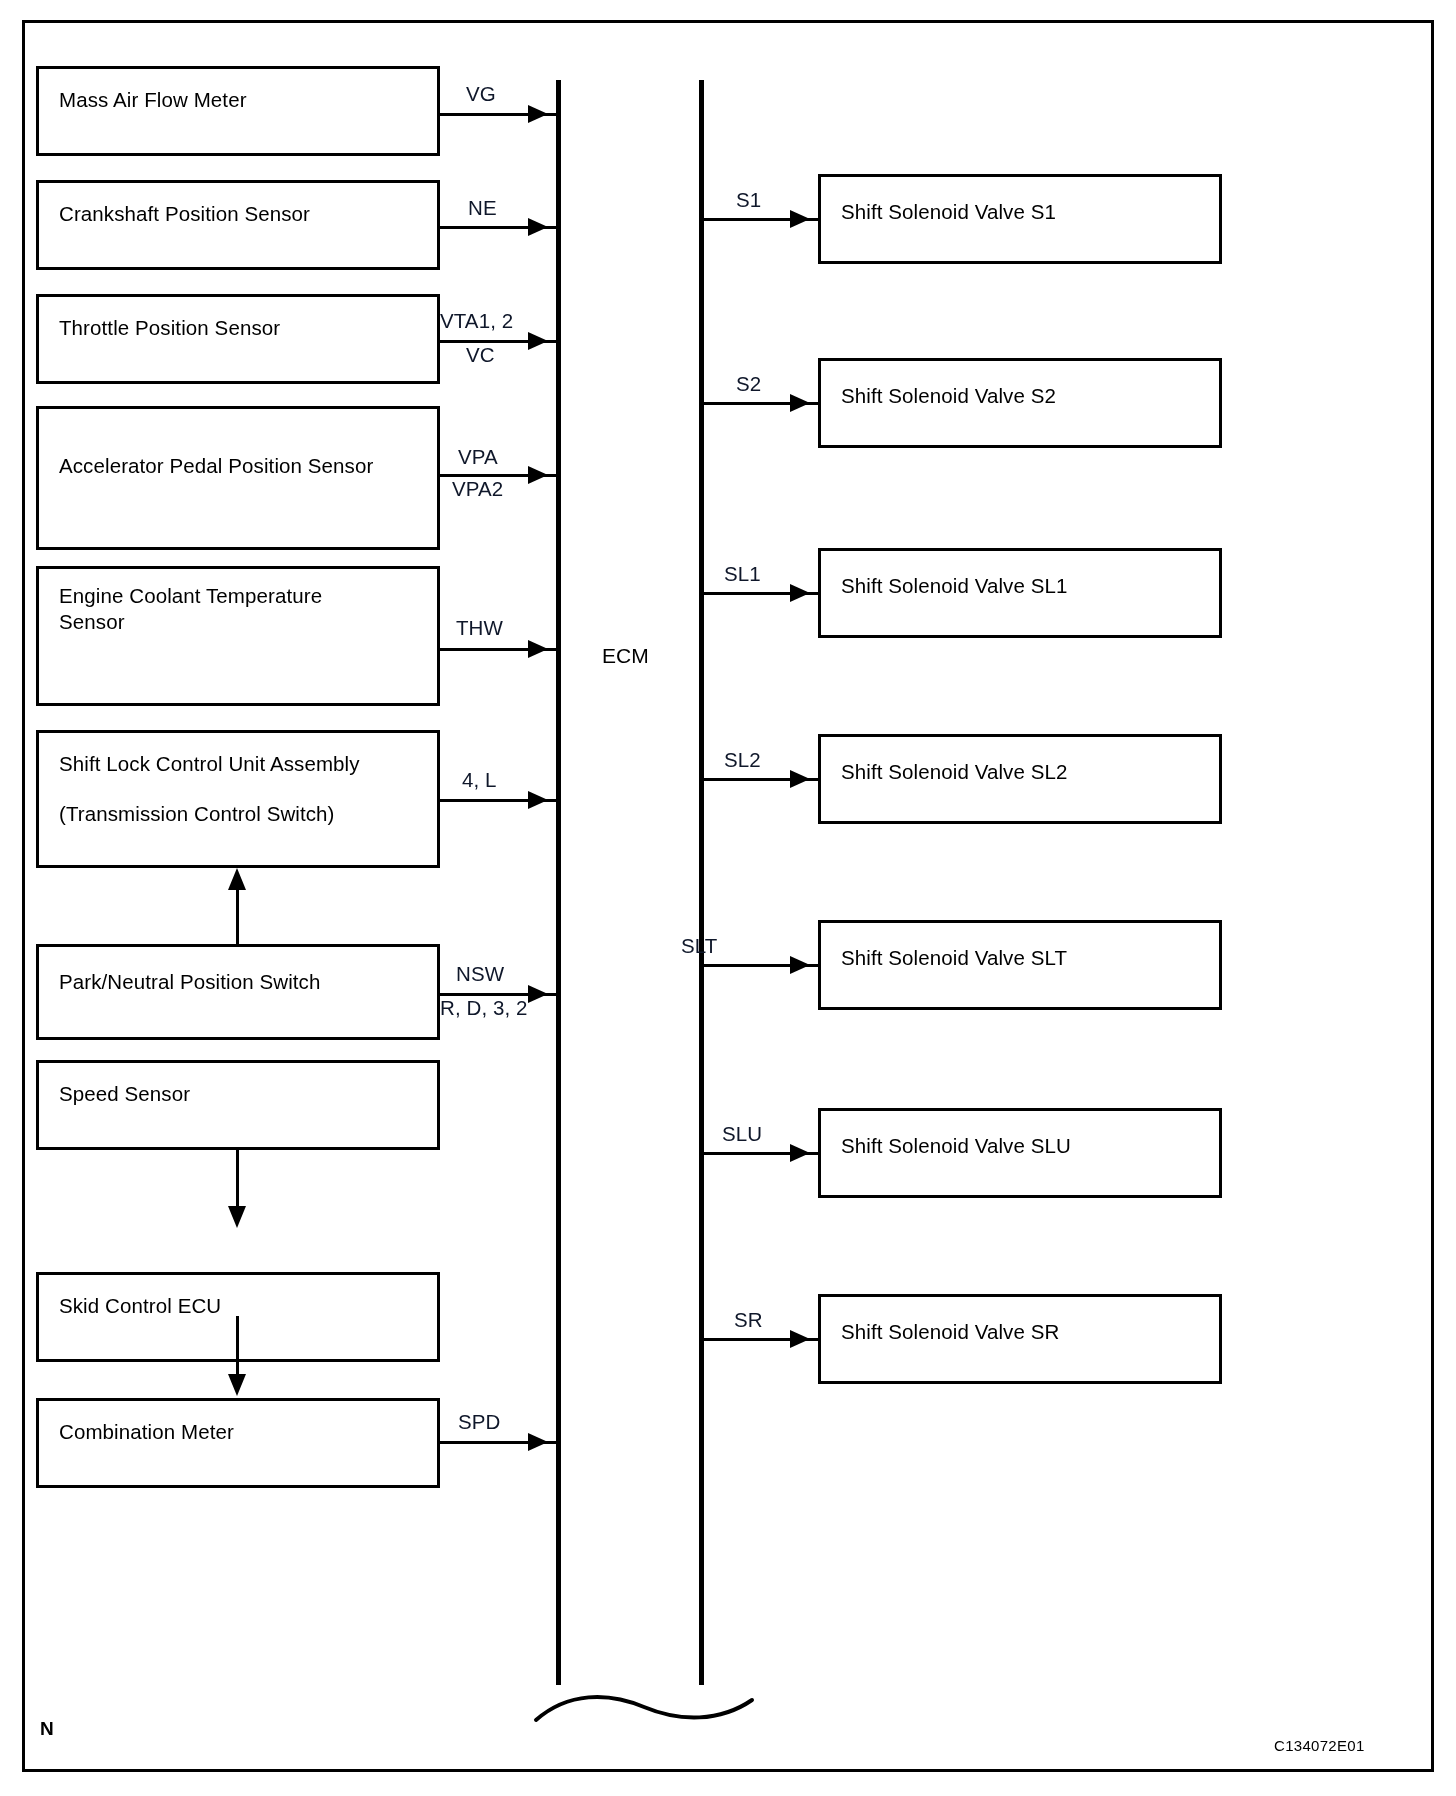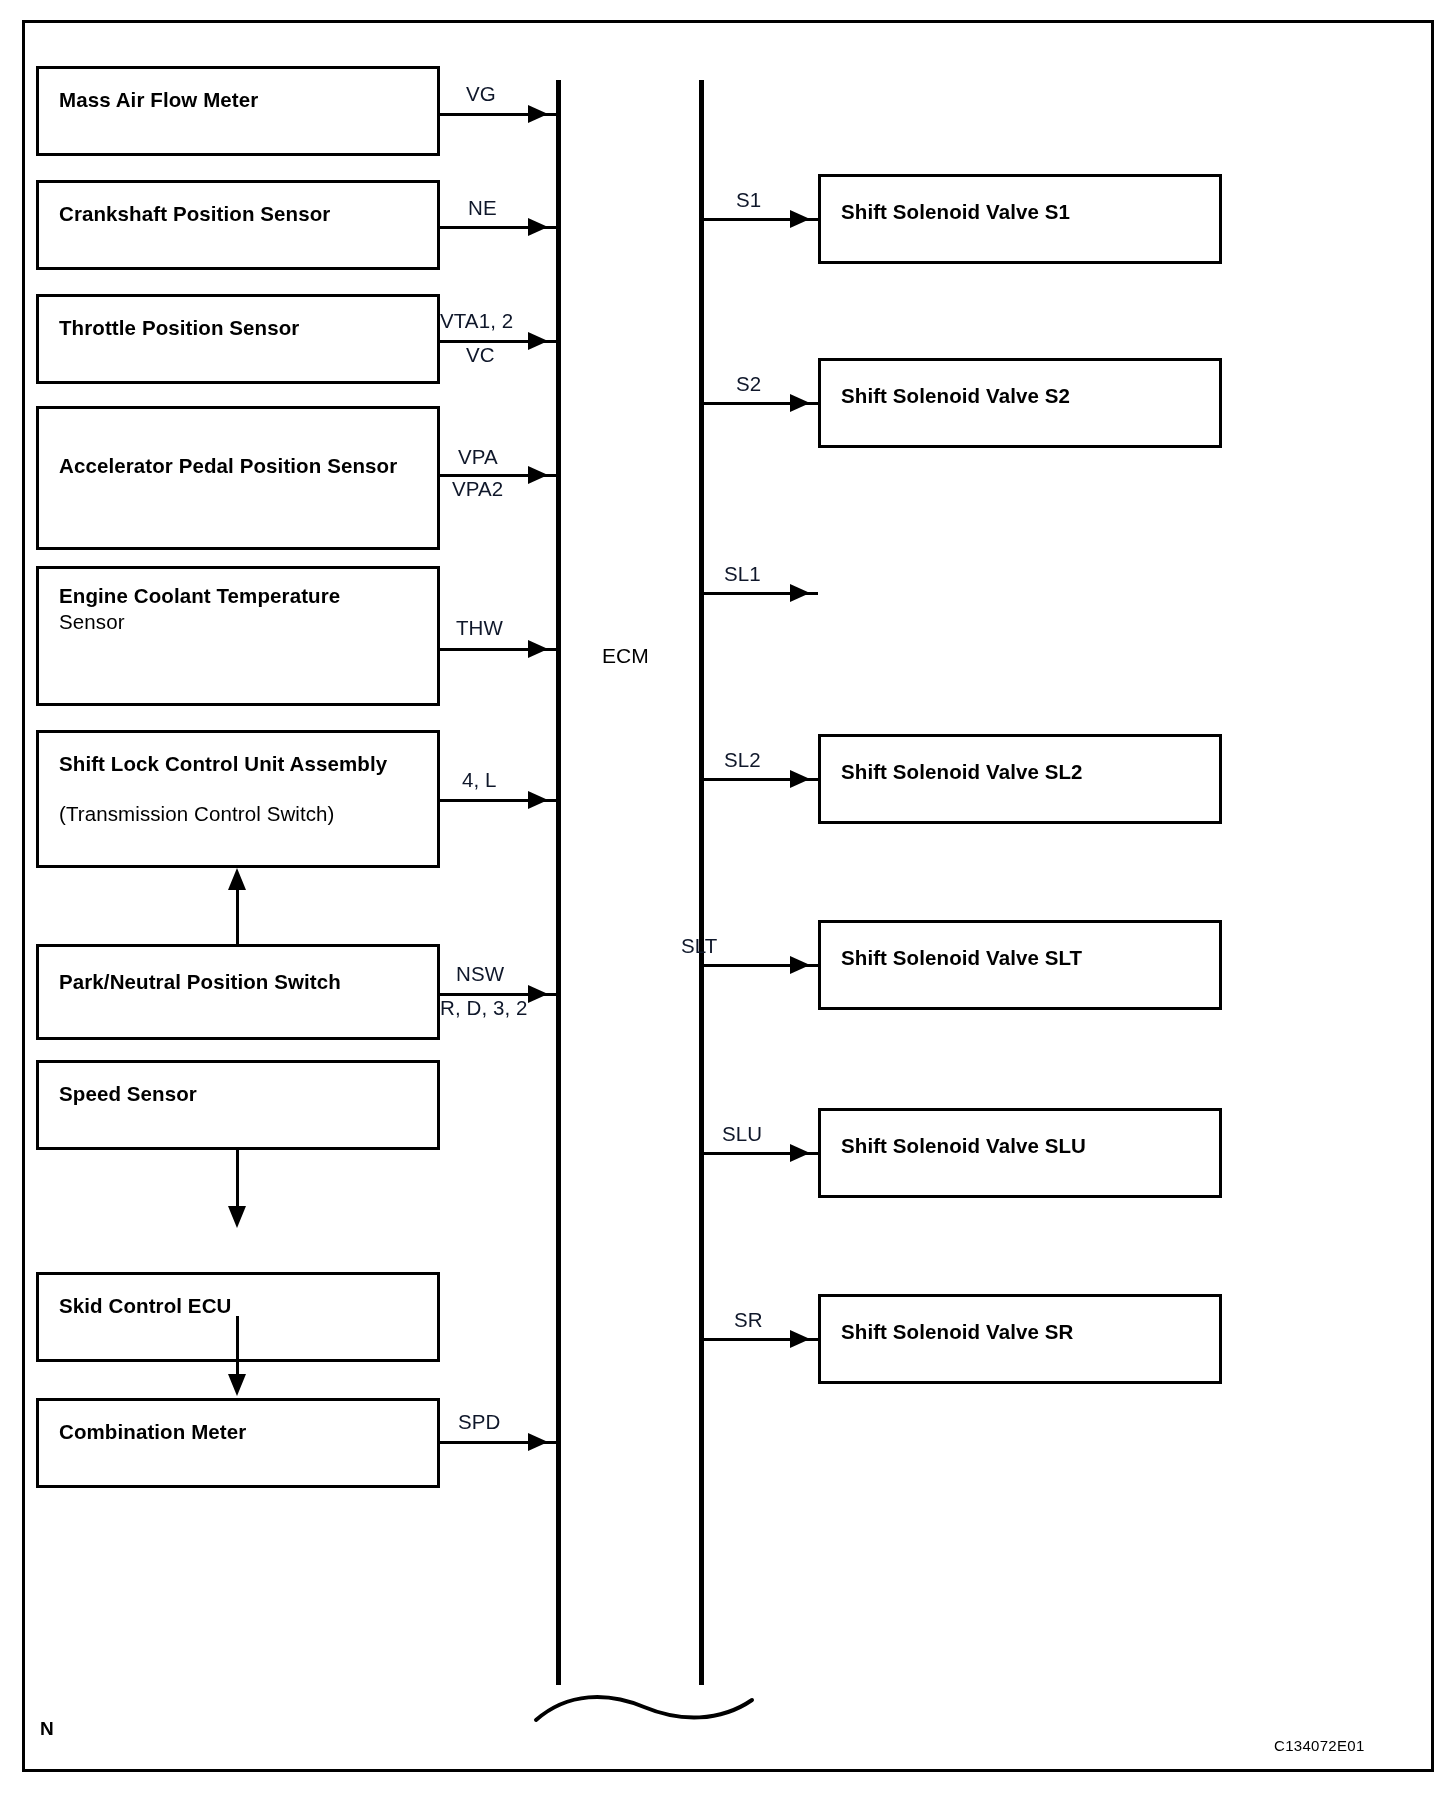--- a/index.html
+++ b/index.html
@@ -14,21 +14,21 @@
 
   
   .box{
     position:absolute;box-sizing:border-box;border:3px solid #000;background:#fff;
   }
   .box .txt{
     position:absolute;left:20px;right:8px;
     font-size:20.5px;color:#000;line-height:26px;letter-spacing:.1px;
     white-space:nowrap;
   }
-  .box .txt.l1{top:18px;font-weight:bold;}
+  .box .txt.l1{top:18px;}
   .box .txt.l2{top:58px;}
 
   
   .siglabel{
     position:absolute;font-size:20.5px;color:#0f172a;white-space:nowrap;letter-spacing:.1px;
   }
 
   
   .hline{position:absolute;height:3px;background:#000;}
   .vline{position:absolute;width:3px;background:#000;}
@@ -151,20 +151,23 @@
   <svg class="ecm-break" style="left:528px;top:1660px;width:232px;height:70px;" viewBox="0 0 232 70">
     <path d="M 8 60 C 40 32, 80 32, 116 47 C 152 62, 192 62, 224 40" fill="none" stroke="#000" stroke-width="4" stroke-linecap="round"></path>
   </svg>
 
   <div class="box" style="left:818px;top:174px;width:404px;height:90px;">
     <div class="txt l1" style="top:22px;">Shift Solenoid Valve S1</div>
   </div>
   <div class="box" style="left:818px;top:358px;width:404px;height:90px;">
     <div class="txt l1" style="top:22px;">Shift Solenoid Valve S2</div>
   </div>
+  <div class="box" style="left:818px;top:548px;width:404px;height:90px;">
+    <div class="txt l1" style="top:22px;">Shift Solenoid Valve SL1</div>
+  </div>
   <div class="box" style="left:818px;top:734px;width:404px;height:90px;">
     <div class="txt l1" style="top:22px;">Shift Solenoid Valve SL2</div>
   </div>
   <div class="box" style="left:818px;top:920px;width:404px;height:90px;">
     <div class="txt l1" style="top:22px;">Shift Solenoid Valve SLT</div>
   </div>
   <div class="box" style="left:818px;top:1108px;width:404px;height:90px;">
     <div class="txt l1" style="top:22px;">Shift Solenoid Valve SLU</div>
   </div>
   <div class="box" style="left:818px;top:1294px;width:404px;height:90px;">

